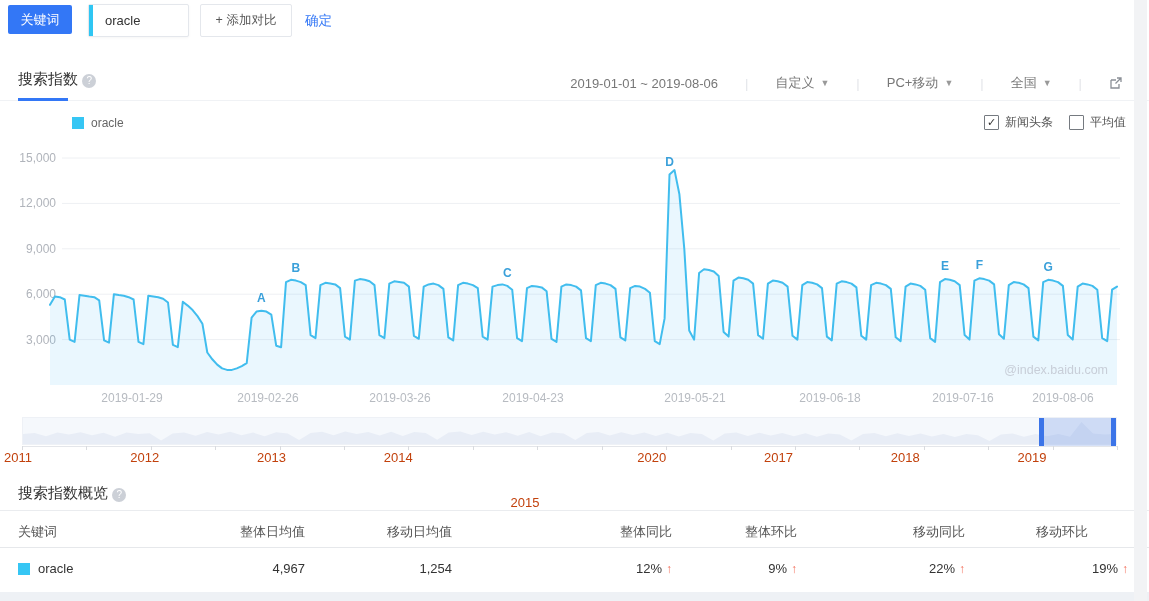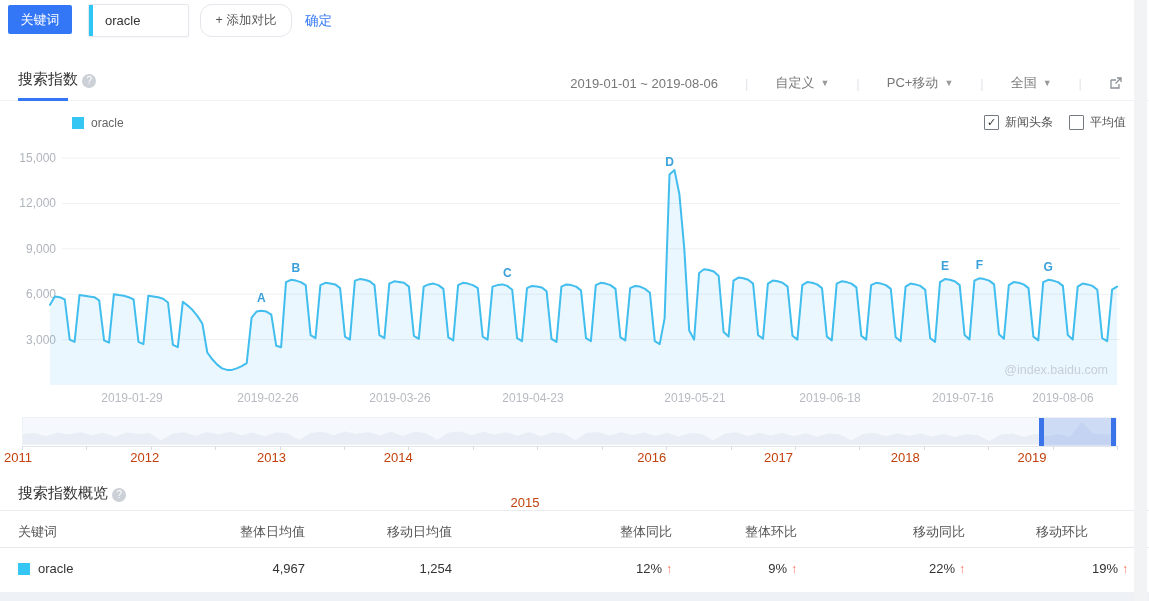--- a/index.html
+++ b/index.html
@@ -7,21 +7,21 @@
        font-family:"Liberation Sans","DejaVu Sans",sans-serif;overflow:hidden;}
   .abs{position:absolute;}
   
   .kw-btn{left:8px;top:5px;width:64px;height:29px;background:#3377f6;color:#fff;
           font-size:13px;border:none;border-radius:2px;line-height:29px;text-align:center;cursor:pointer;}
   .kw-input-wrap{left:88px;top:4px;width:99px;height:31px;border:1px solid #e4e7ec;border-radius:2px;
           box-shadow:0 1px 3px rgba(0,0,0,.04);background:#fff;display:flex;align-items:center;}
   .kw-accent{width:4px;height:31px;background:#2fc6f3;flex:0 0 4px;}
   .kw-input{border:none;outline:none;width:80px;font-size:13px;color:#333;padding:0 0 0 12px;
           font-family:"Liberation Sans","DejaVu Sans",sans-serif;}
-  .add-btn{left:200px;top:4px;width:90px;height:31px;background:#fff;border:1px solid #e4e7ec;border-radius:12px;
+  .add-btn{left:200px;top:4px;width:90px;height:31px;background:#fff;border:1px solid #e4e7ec;border-radius:2px;
           font-size:12.5px;color:#555;line-height:31px;text-align:center;cursor:pointer;}
   .confirm-link{left:305px;top:12px;font-size:13.5px;color:#3377f6;cursor:pointer;}
   
   .panel-title{left:18px;top:70px;font-size:15px;color:#333;}
   .help-icon{width:14px;height:14px;border-radius:50%;background:#ccd0d7;color:#fff;font-size:10px;
           line-height:14px;text-align:center;display:inline-block;}
   .hd-divider{left:0;top:100px;width:1149px;height:1px;background:#f0f2f5;}
   .tab-underline{left:18px;top:98px;width:50px;height:3px;background:#3377f6;}
   .ctrl-row{right:26px;top:74px;display:flex;align-items:center;font-size:13px;color:#777;gap:14px;}
   .ctrl-sep{color:#e3e5e9;margin:0 13px;}
@@ -154,21 +154,21 @@
       <div class="slider-handle" style="right:0"></div>
     </div>
   </div>
   <div class="abs slider-axis"></div>
   <div id="year-labels">
       <span class="year-label" style="left: 18px;">2011</span>
       <span class="year-label" style="left: 144.75px;">2012</span>
       <span class="year-label" style="left: 271.5px;">2013</span>
       <span class="year-label" style="left: 398.25px;">2014</span>
       <span class="year-label" style="left: 525px; margin-top: 45px;">2015</span>
-      <span class="year-label" style="left: 651.75px;">2016</span>
+      <span class="year-label" style="left: 651.75px;">2020</span>
       <span class="year-label" style="left: 778.5px;">2017</span>
       <span class="year-label" style="left: 905.25px;">2018</span>
       <span class="year-label" style="left: 1032px;">2019</span>
       <div class="slider-tick" style="left: 22px;"></div>
       <div class="slider-tick" style="left: 86.4118px;"></div>
       <div class="slider-tick" style="left: 150.824px;"></div>
       <div class="slider-tick" style="left: 215.235px;"></div>
       <div class="slider-tick" style="left: 279.647px;"></div>
       <div class="slider-tick" style="left: 344.059px;"></div>
       <div class="slider-tick" style="left: 408.471px;"></div>

